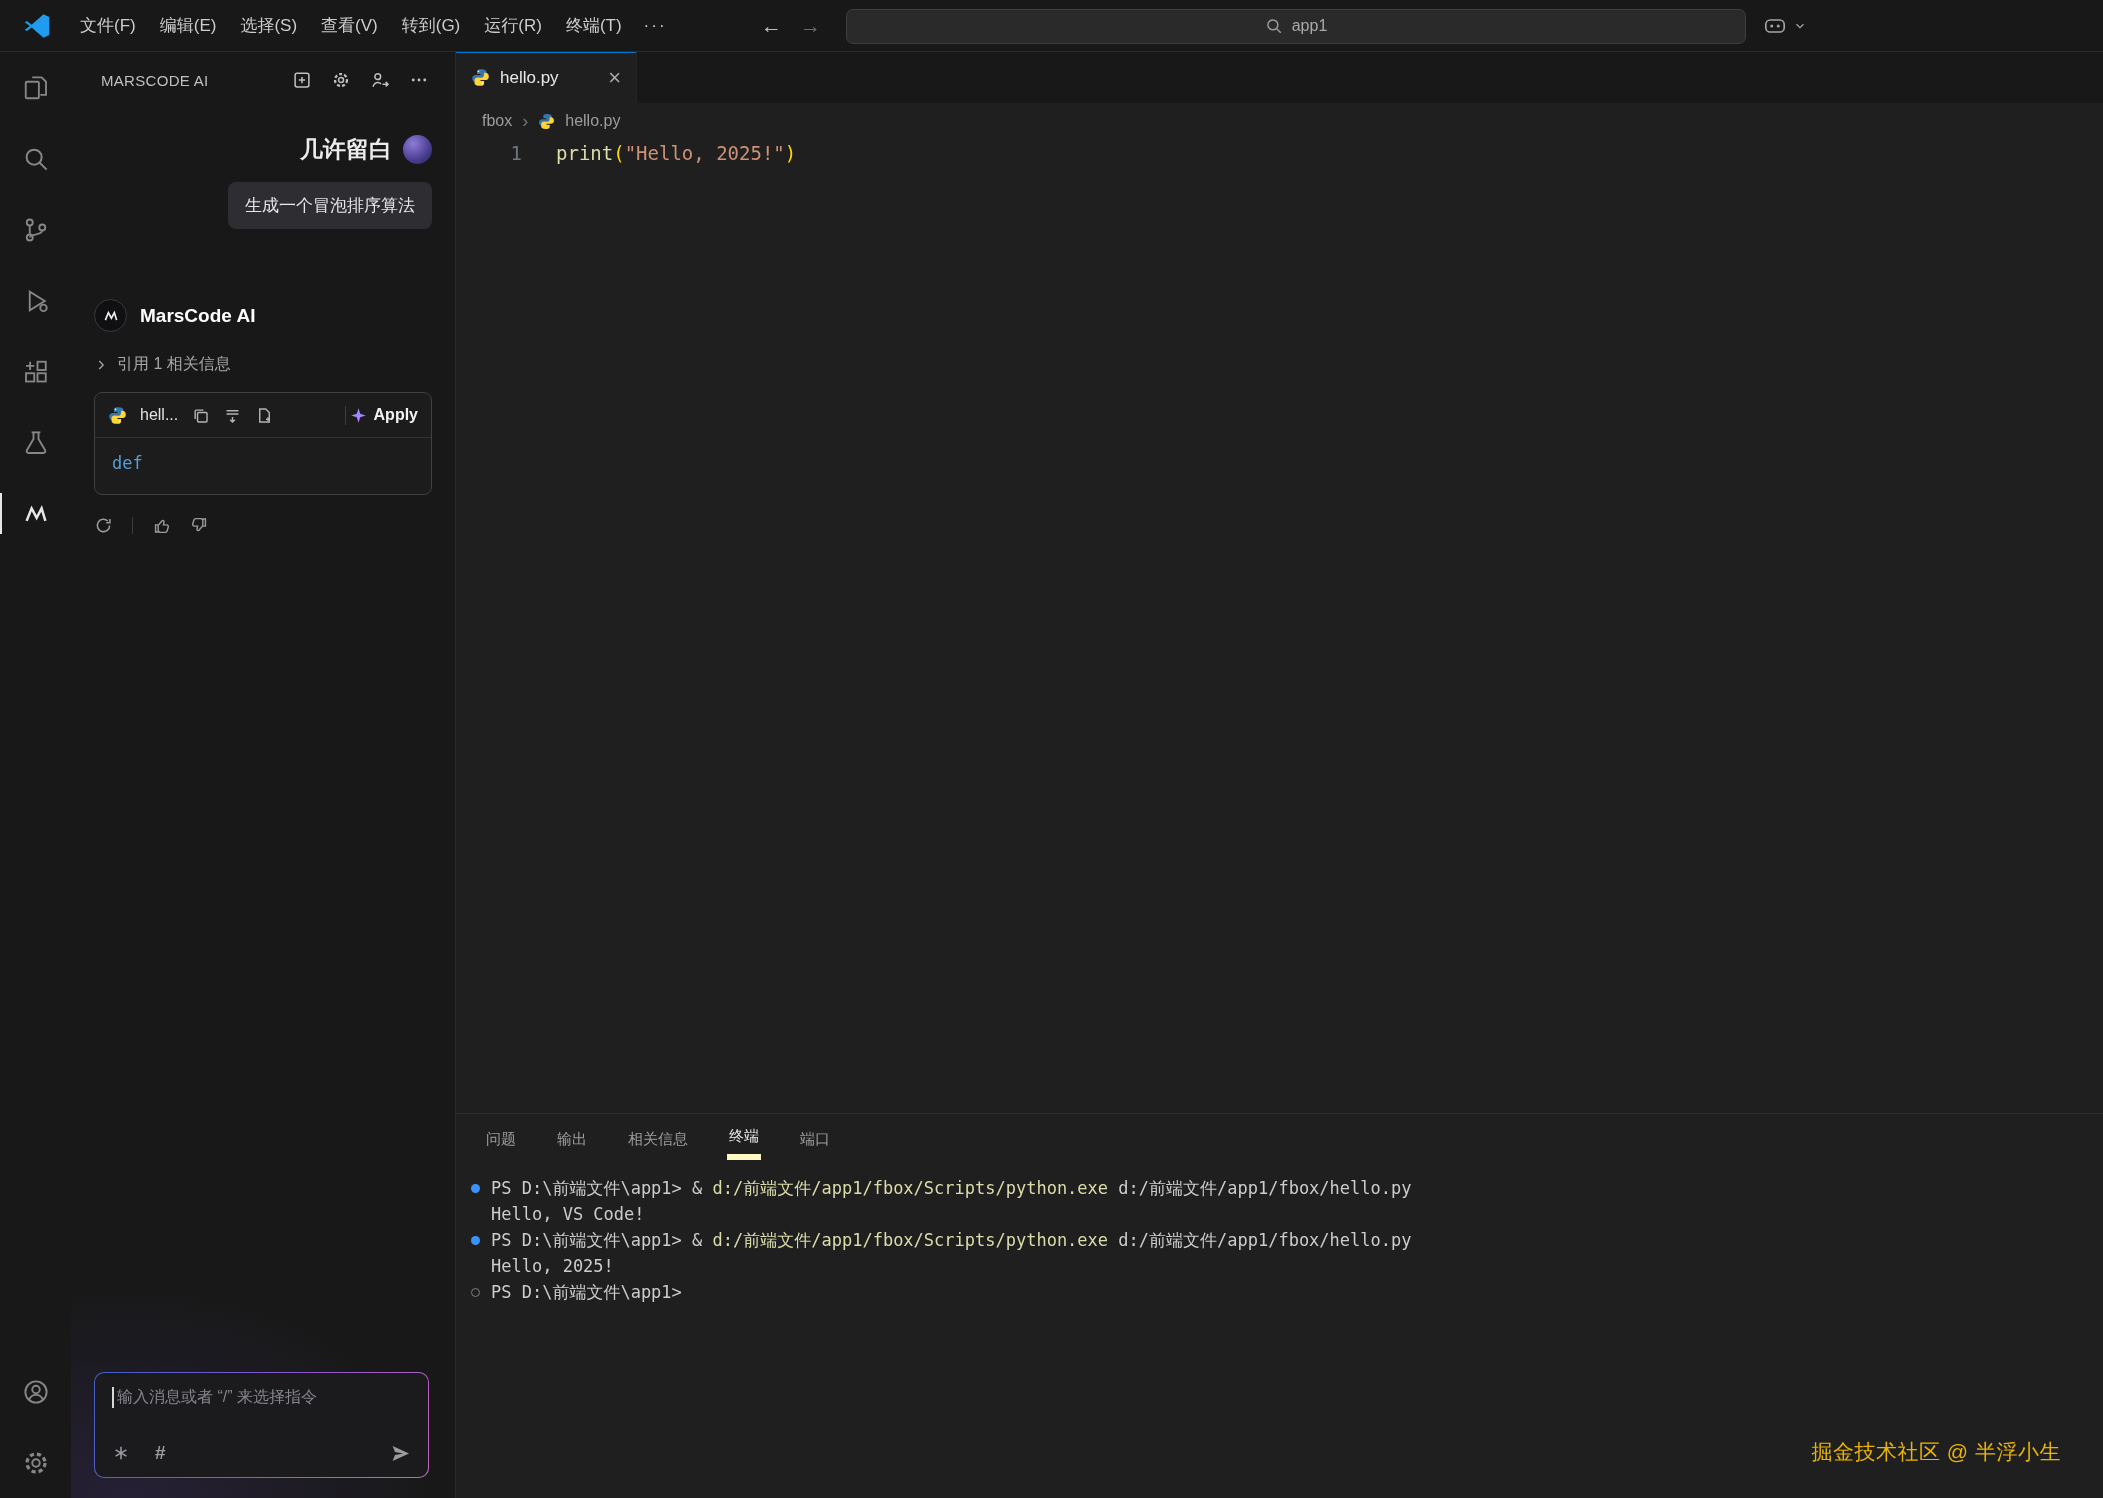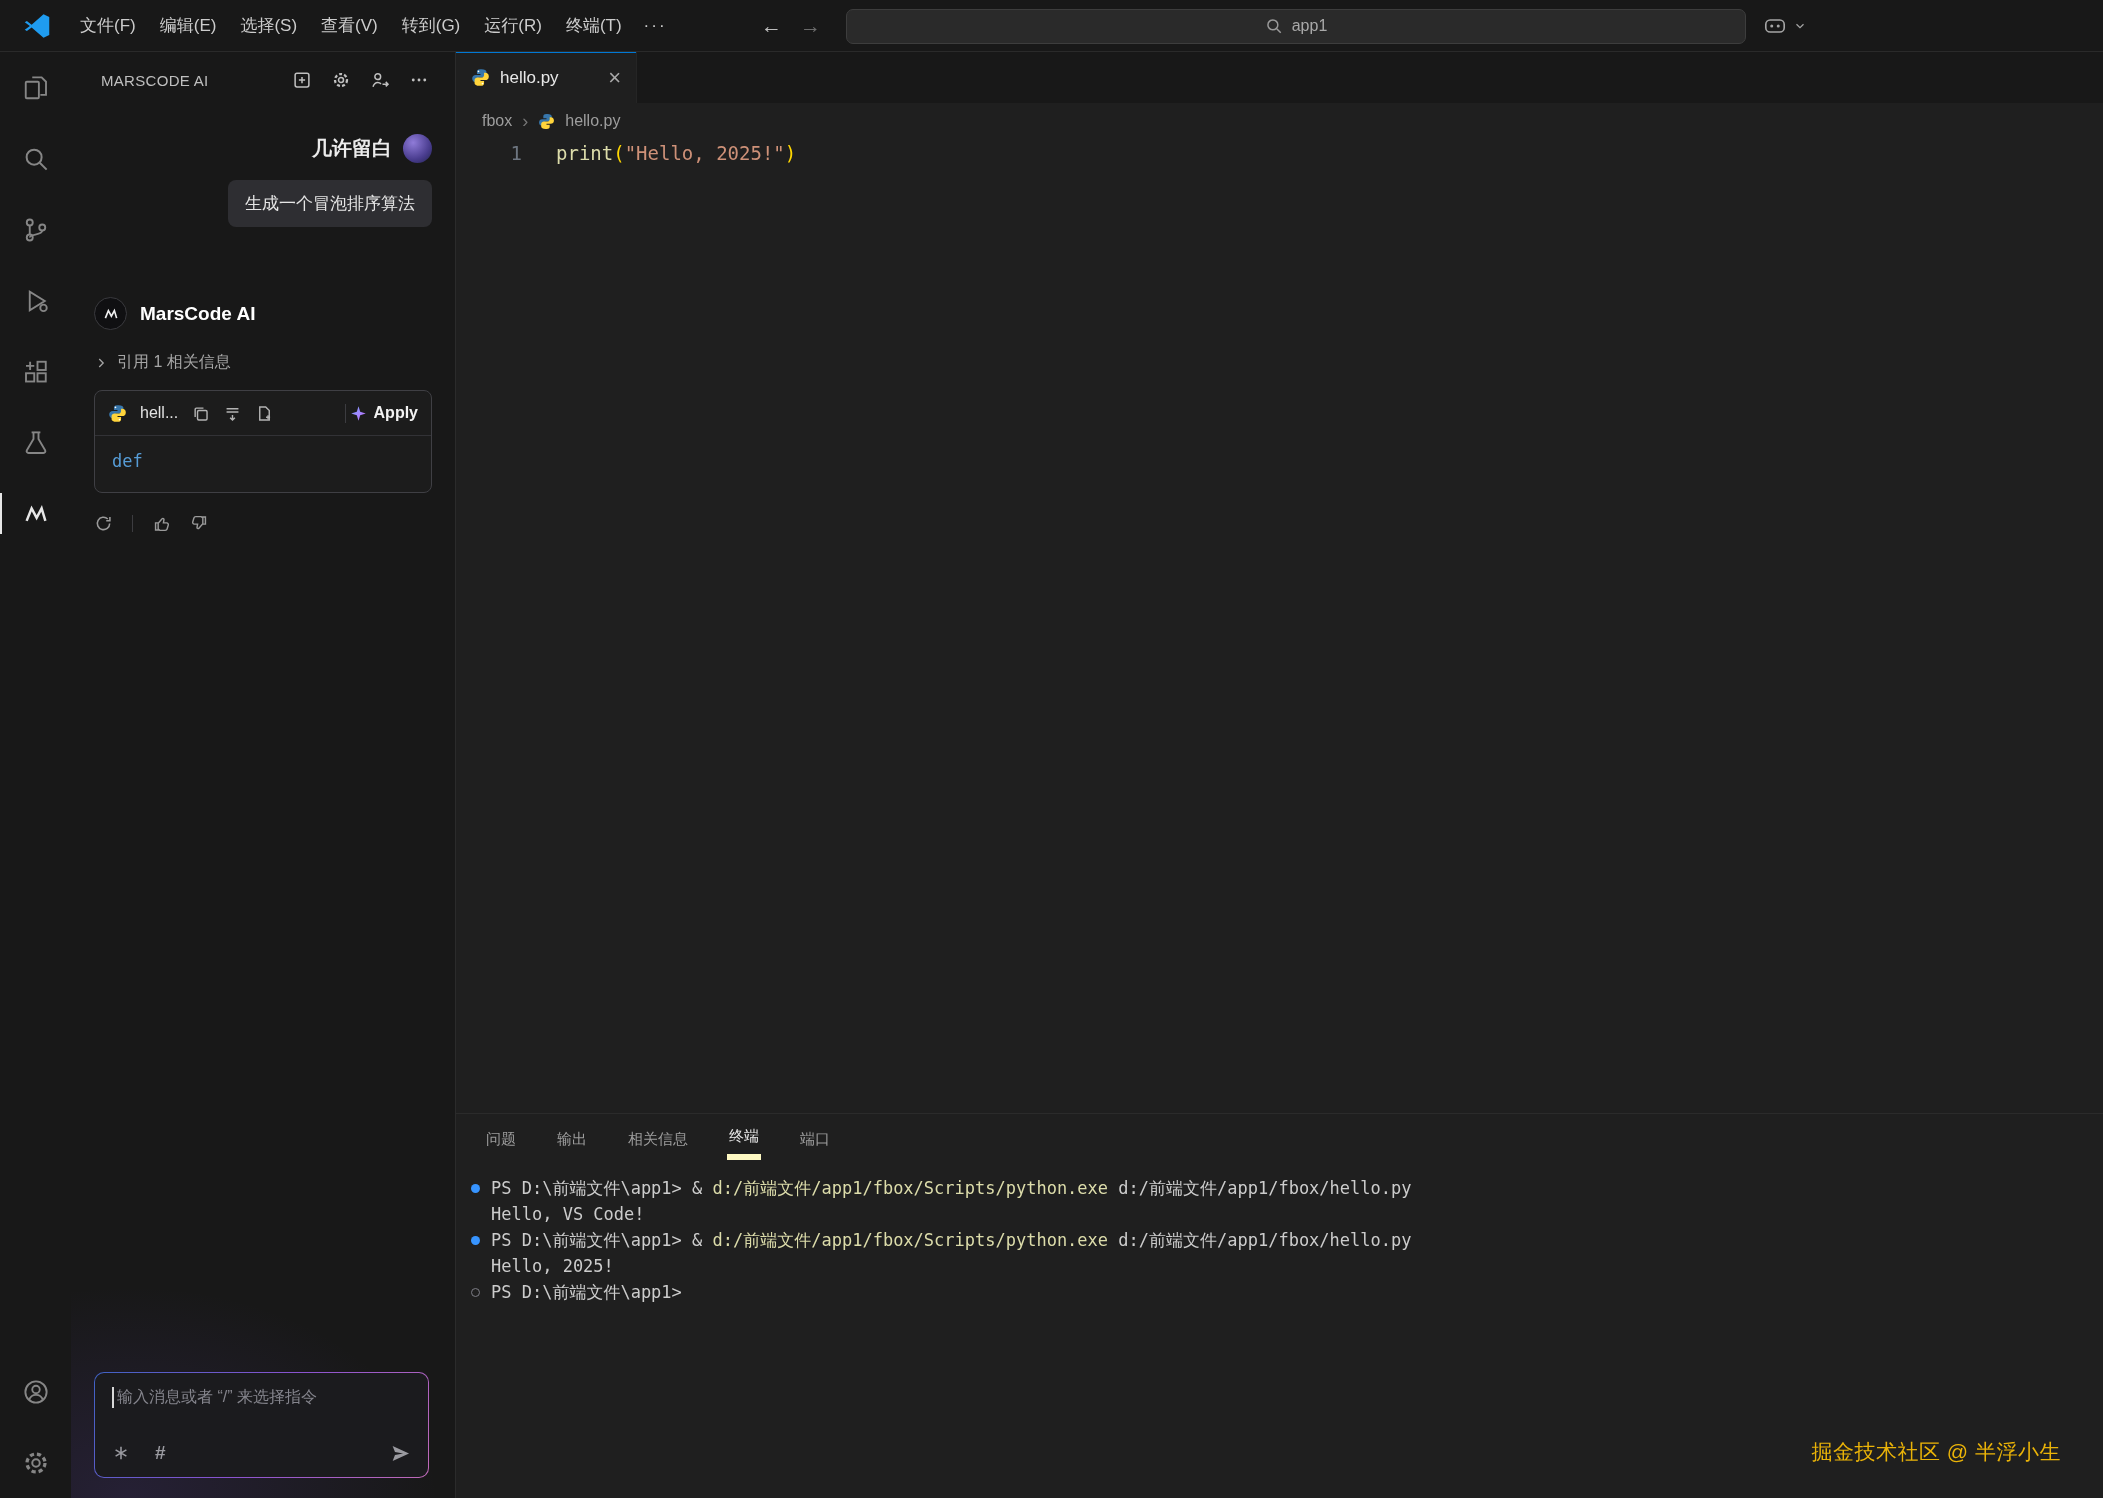--- a/index.html
+++ b/index.html
@@ -36,21 +36,21 @@
   .sidebar { width:385px; background:#181818; border-right:1px solid #2b2b2b; position:relative;
              display:flex; flex-direction:column; }
   .sidebar::after { content:""; position:absolute; left:0; bottom:0; width:100%; height:360px; pointer-events:none;
              background:radial-gradient(130% 95% at 15% 100%, rgba(105,72,195,.17), transparent 62%); }
   .sb-header { height:56px; display:flex; align-items:center; padding:0 26px 0 30px; flex:0 0 56px; }
   .sb-title { font-size:15px; color:#bfbfbf; flex:1; letter-spacing:.3px; }
   .sb-header-icons { display:flex; gap:19px; align-items:center; color:#c0c0c0; }
   .sb-header-icons span { display:flex; cursor:pointer; }
   .sb-chat { padding:0 23px; }
   .user-row { display:flex; justify-content:flex-end; align-items:center; gap:11px; margin-top:26px; }
-  .user-name { font-size:20px; font-weight:700; color:#ececec; }
+  .user-name { font-size:23px; font-weight:700; color:#ececec; }
   .avatar { width:29px; height:29px; border-radius:50%;
             background:radial-gradient(circle at 35% 30%, #8f7bd8, #4a3d8f 60%, #20224d); }
   .bubble-row { display:flex; justify-content:flex-end; margin-top:17px; }
   .bubble { background:#2e2e32; border-radius:8px; padding:12px 17px; font-size:17px; color:#e6e6e6; }
   .assistant-row { display:flex; align-items:center; gap:13px; margin-top:70px; }
   .mc-logo { width:33px; height:33px; border-radius:50%; background:#101012; border:1px solid #3a3a3e;
              display:flex; align-items:center; justify-content:center; color:#f1f1f1; }
   .assistant-name { font-size:19px; font-weight:700; color:#ffffff; }
   .ref-row { display:flex; align-items:center; gap:9px; margin-top:22px; color:#a6a6a6; font-size:16px; }
   .answer { margin-top:17px; font-size:17px; line-height:1.85; color:#e3e3e3; }

